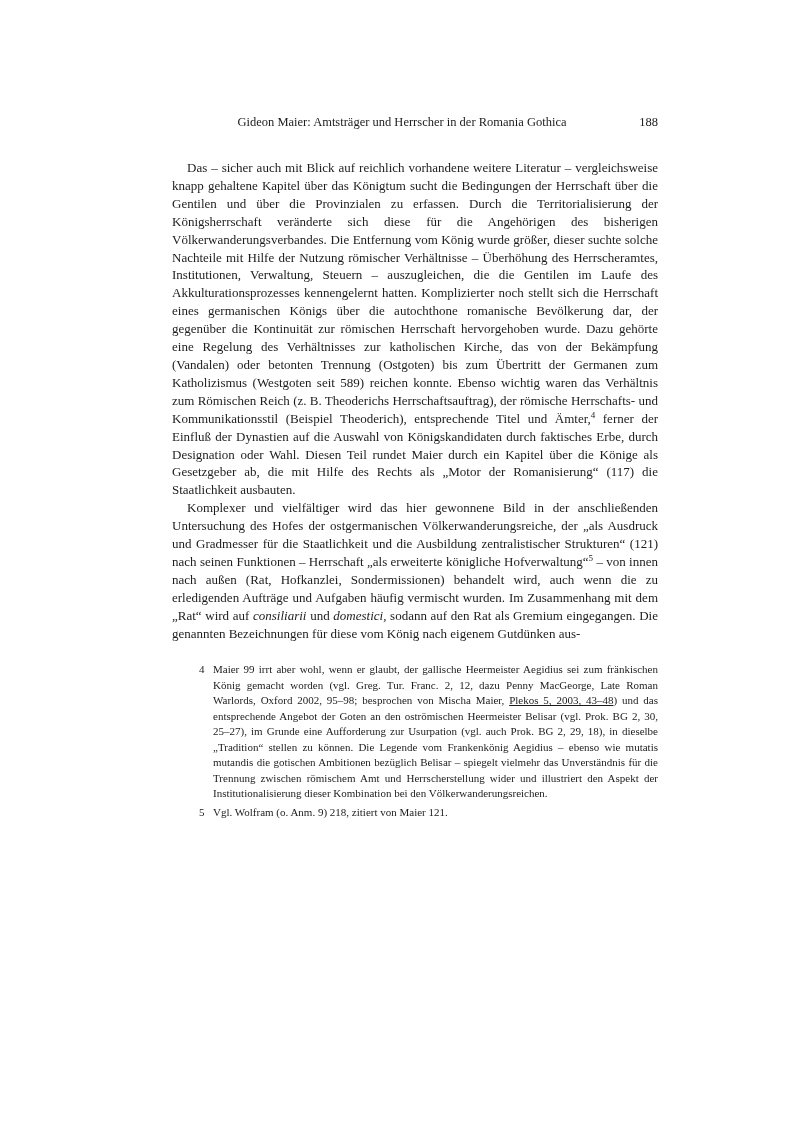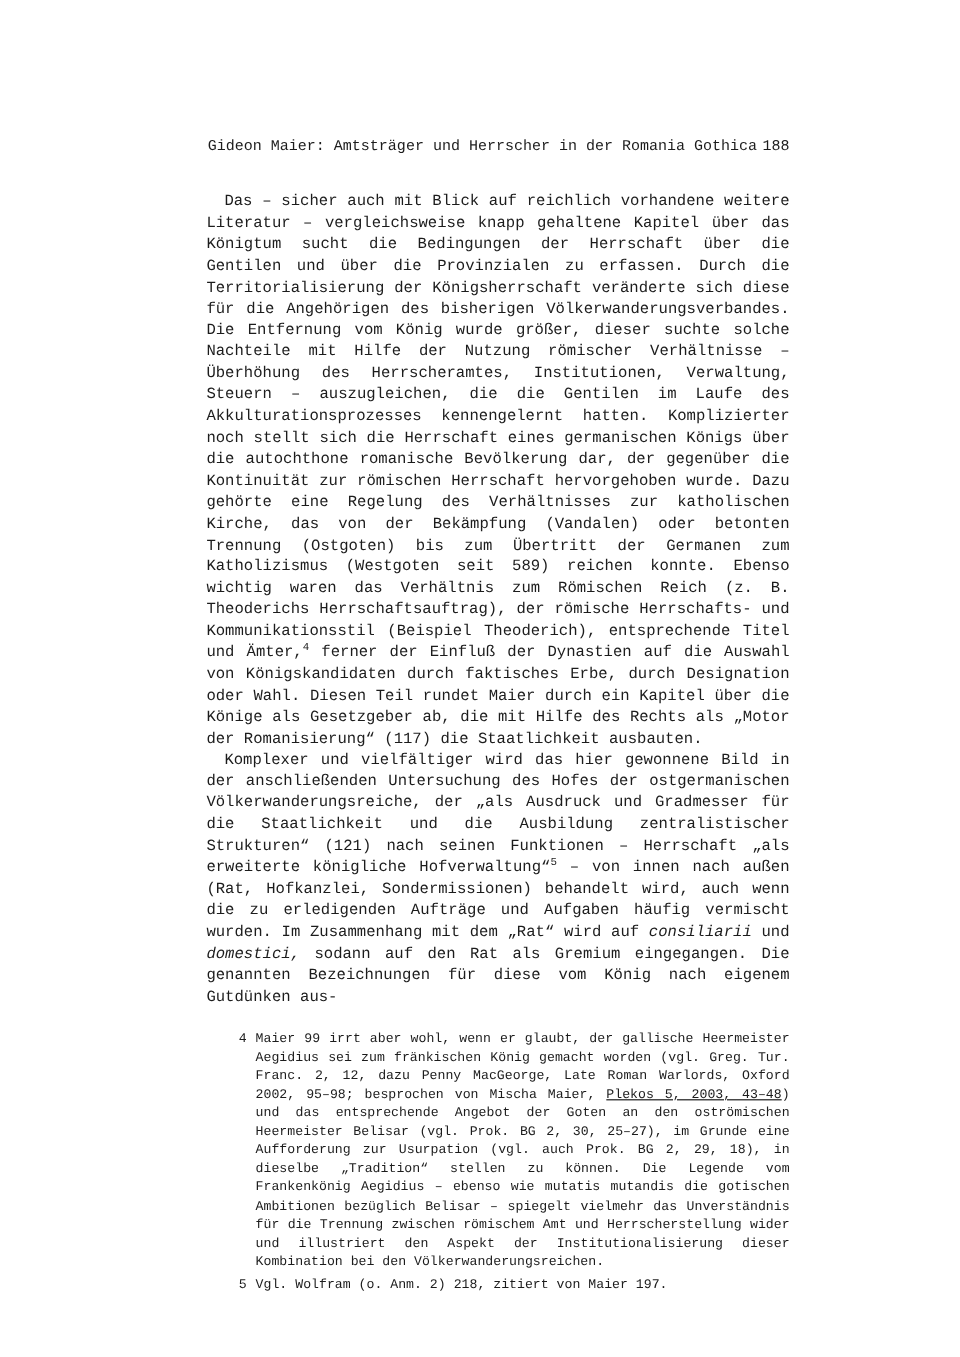--- a/index.html
+++ b/index.html
@@ -4,21 +4,21 @@
 <style>
   * { margin: 0; padding: 0; box-sizing: border-box; }
   html, body { background: #ffffff; }
   body { width: 800px; height: 1131px; overflow: hidden; }
   .page {
     position: relative;
     width: 724px;
     height: 1131px;
     background: #ffffff;
     color: #1c1c1c;
-    font-family: Liberation Mono, monospace;
+    font-family: Liberation Serif, serif;
   }
   .text-block {
     position: absolute;
     left: 172px;
     top: 114px;
     width: 486px;
   }
   .running-head {
     position: relative;
     font-size: 12.5px;
@@ -69,18 +69,18 @@
       <p class="para"><span>Komplexer und vielfältiger wird das hier gewonnene Bild in der anschließenden Untersuchung des Hofes der ostgermanischen Völkerwanderungsreiche, der „als Ausdruck und Gradmesser für die Staatlichkeit und die Ausbildung zentralistischer Strukturen“ (121) nach seinen Funktionen – Herrschaft „als erweiterte königliche Hofverwaltung“</span><span class="sup">5</span><span> – von innen nach außen (Rat, Hofkanzlei, Sondermissionen) behandelt wird, auch wenn die zu erledigenden Aufträge und Aufgaben häufig vermischt wurden. Im Zusammenhang mit dem „Rat“ wird auf </span><span class="i">consiliarii</span><span> und </span><span class="i">domestici,</span><span> sodann auf den Rat als Gremium eingegangen. Die genannten Bezeichnungen für diese vom König nach eigenem Gutdünken aus-</span></p>
     </main>
 
     <section class="footnotes">
       <div class="footnote">
         <span class="fn-num">4</span>
         <span class="fn-text"><span>Maier 99 irrt aber wohl, wenn er glaubt, der gallische Heermeister Aegidius sei zum fränkischen König gemacht worden (vgl. Greg. Tur. Franc. 2, 12, dazu Penny MacGeorge, Late Roman Warlords, Oxford 2002, 95–98; besprochen von Mischa Maier, </span><span class="u">Plekos 5, 2003, 43–48</span><span>) und das entsprechende Angebot der Goten an den oströmischen Heermeister Belisar (vgl. Prok. BG 2, 30, 25–27), im Grunde eine Aufforderung zur Usurpation (vgl. auch Prok. BG 2, 29, 18), in dieselbe „Tradition“ stellen zu können. Die Legende vom Frankenkönig Aegidius – ebenso wie mutatis mutandis die gotischen Ambitionen bezüglich Belisar – spiegelt vielmehr das Unverständnis für die Trennung zwischen römischem Amt und Herrscherstellung wider und illustriert den Aspekt der Institutionalisierung dieser Kombination bei den Völkerwanderungsreichen.</span></span>
       </div>
       <div class="footnote">
         <span class="fn-num">5</span>
-        <span class="fn-text"><span>Vgl. Wolfram (o. Anm. 2) 218, zitiert von Maier 197.</span></span>
+        <span class="fn-text"><span>Vgl. Wolfram (o. Anm. 9) 218, zitiert von Maier 121.</span></span>
       </div>
     </section>
 
   </div>
 </div>
 
 </body></html>

